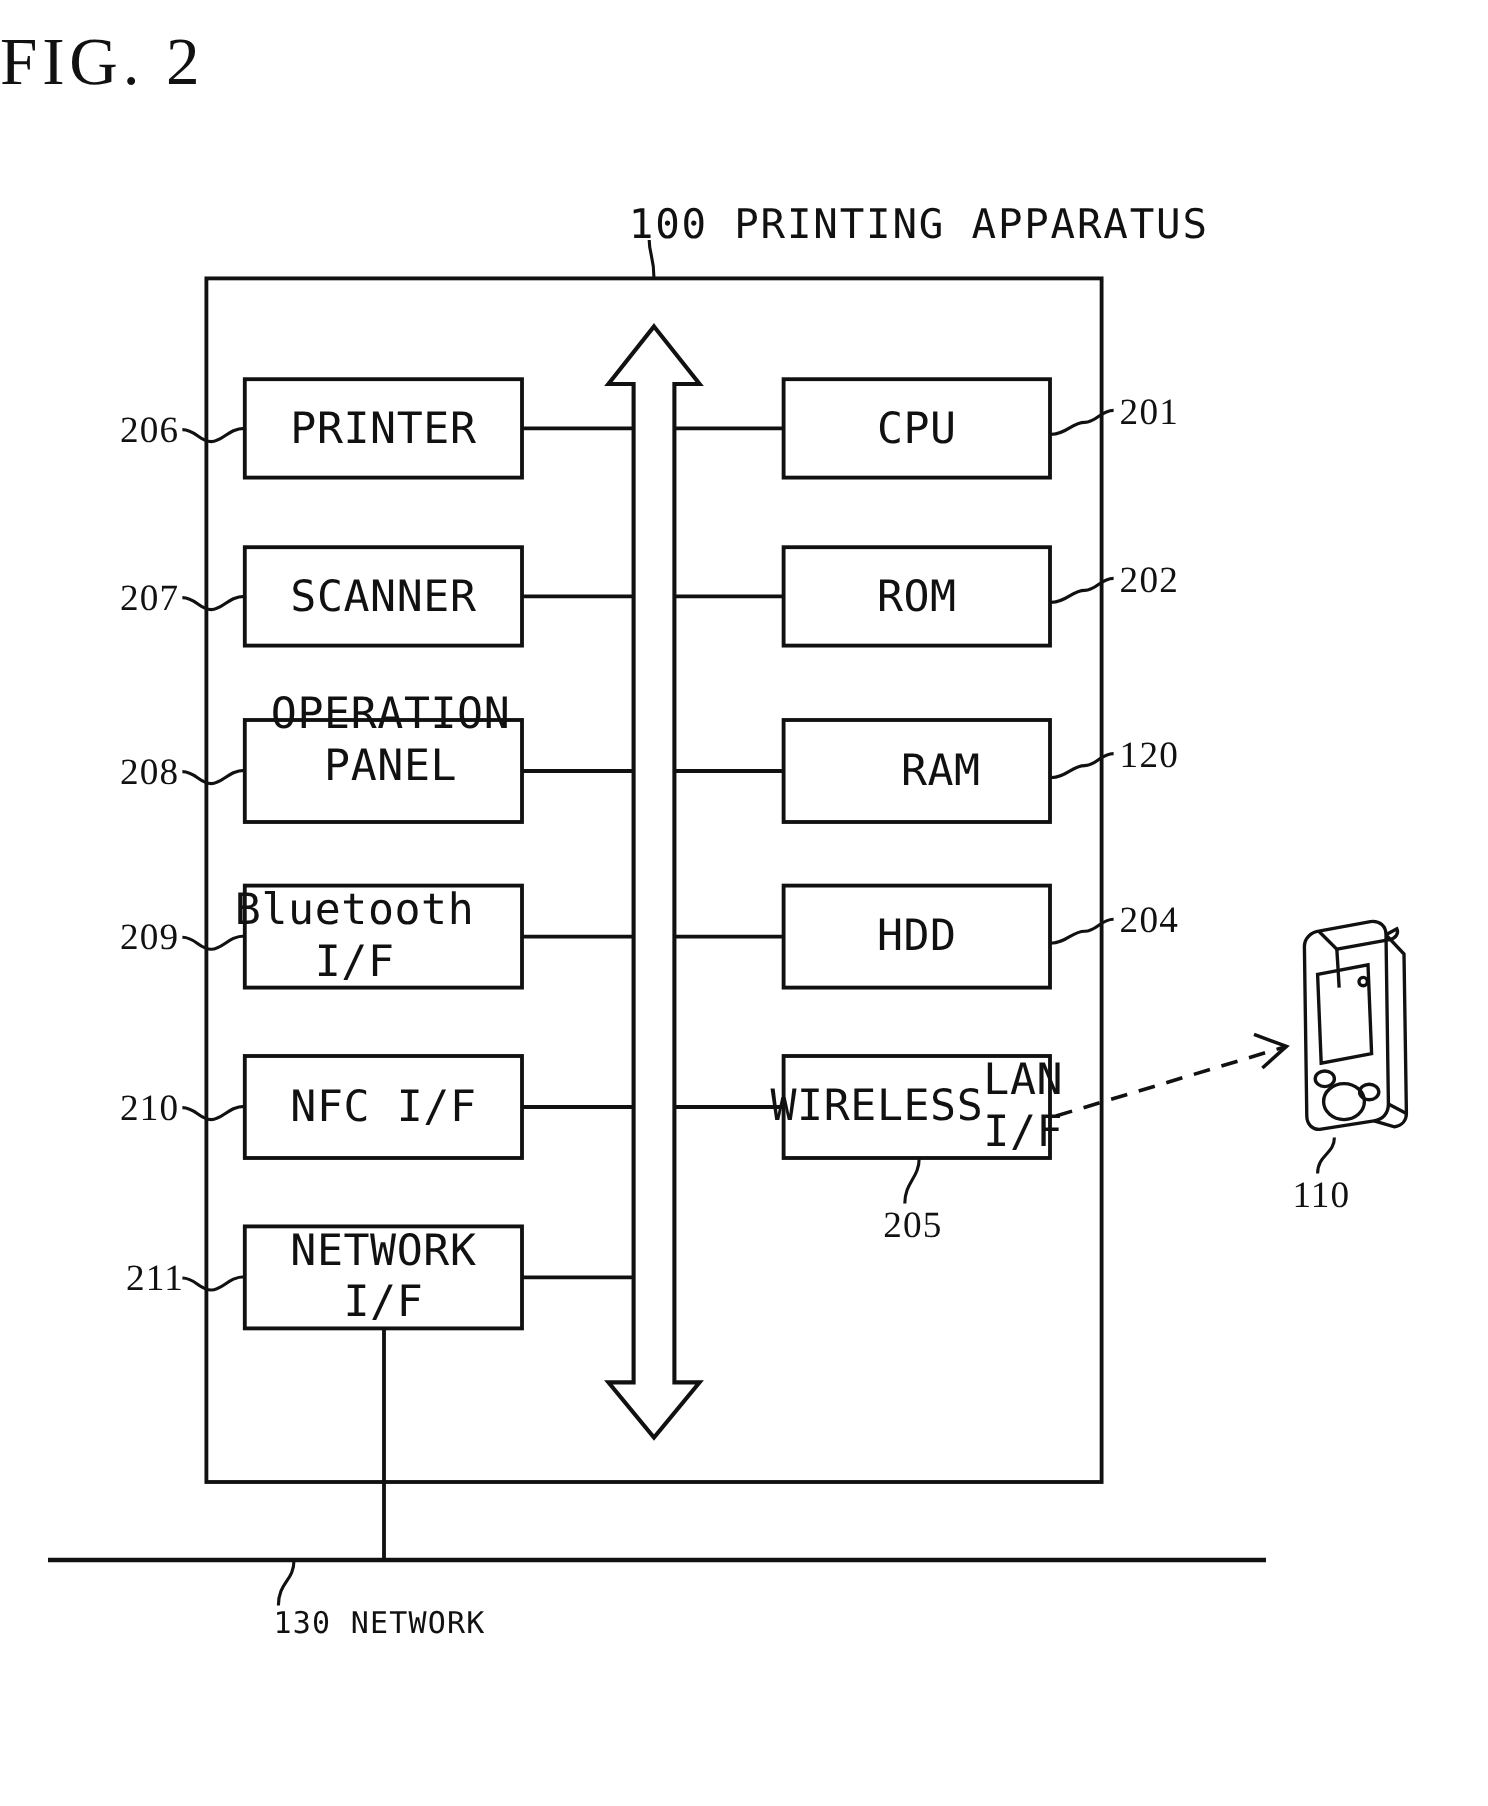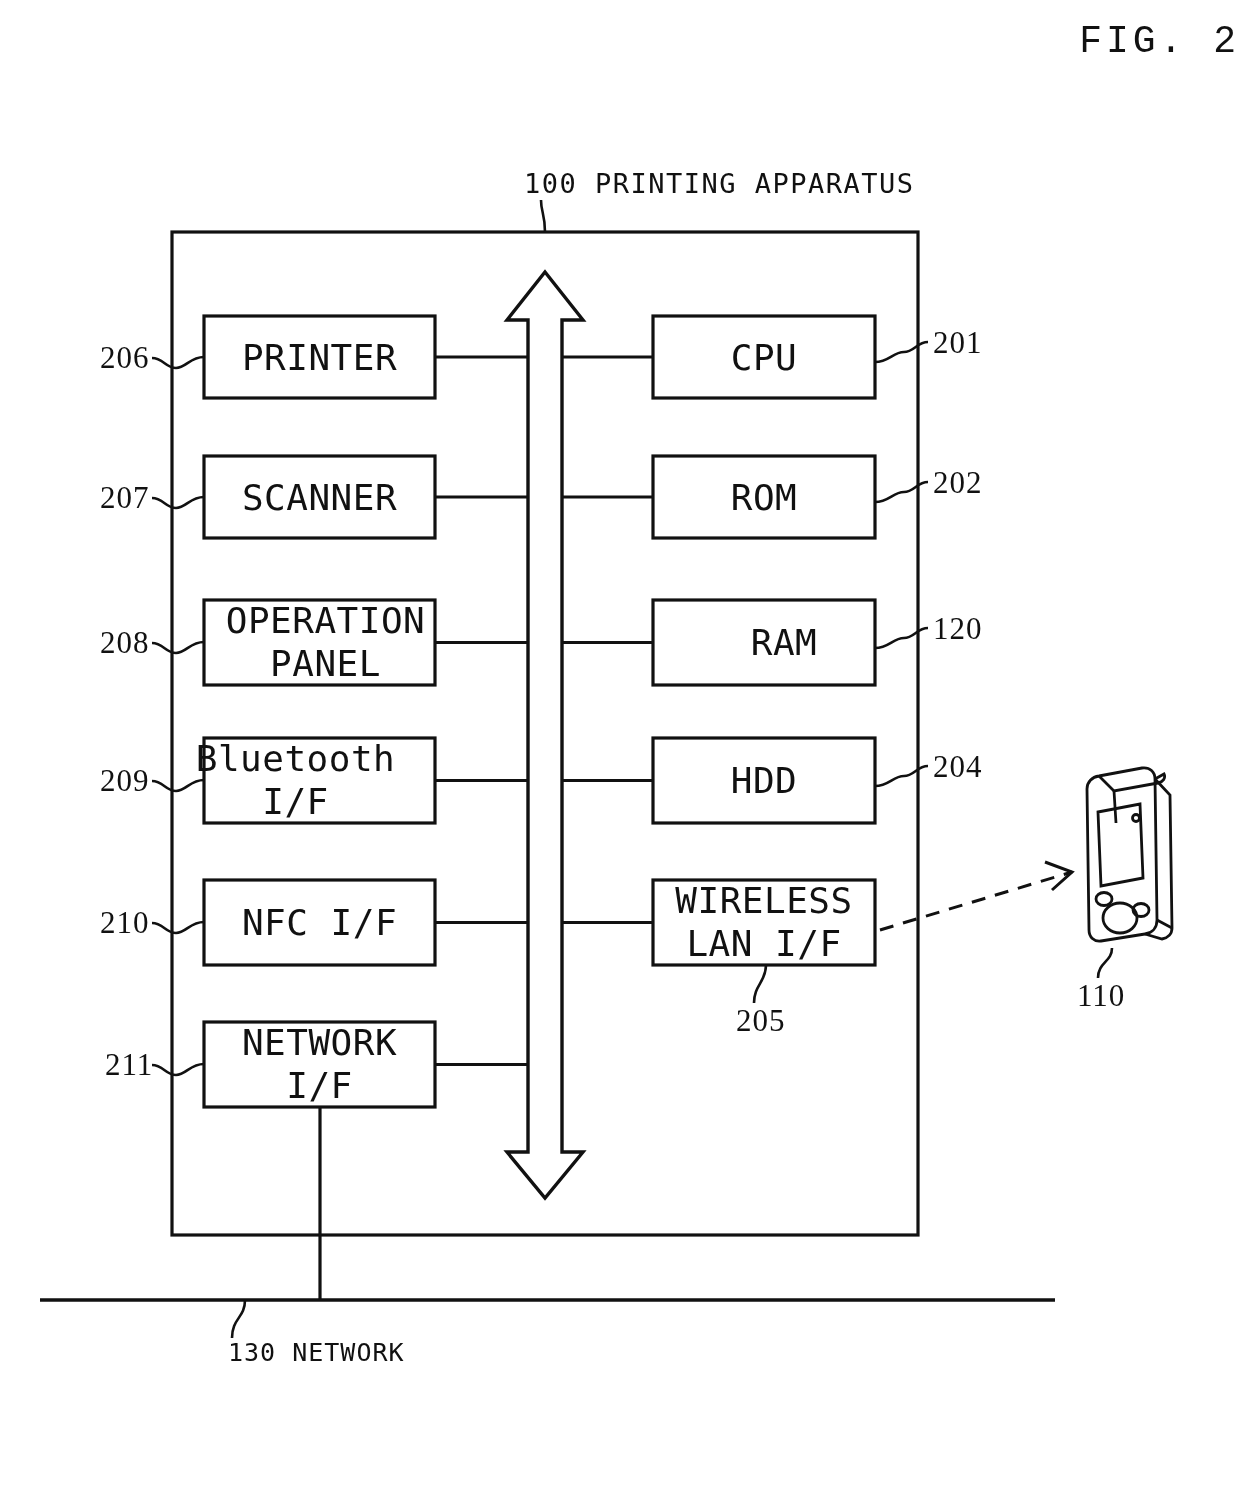--- a/index.html
+++ b/index.html
@@ -28,38 +28,38 @@
     width: 1240px;
     height: 1505px;
     display: block;
   }
 
   .fig-title {
     position: absolute;
     left: 0;
     top: 20px;
     width: 1240px;
-    text-align: right;
-    font-family: Liberation Mono, monospace;
-    font-size: 38px;
+    text-align: left;
+    font-family: Liberation Serif, serif;
+    font-size: 56px;
     letter-spacing: 4px;
     color: #111;
   }
 
   
   .t {
     position: absolute;
     font-family: "DejaVu Sans Mono", monospace;
     color: #111;
     white-space: pre;
     line-height: 1.16;
   }
 
   .apparatus-label {
-    font-size: 27px;
+    font-size: 34px;
     letter-spacing: 1.5px;
     left: 524px;
     top: 168px;
   }
   .network-label {
     font-size: 25px;
     letter-spacing: 1px;
     left: 228px;
     top: 1338px;
   }
@@ -209,21 +209,21 @@
   </svg>
 
   <div class="t apparatus-label">100 PRINTING APPARATUS</div>
 
   <div class="t network-label">130 NETWORK</div>
 
   <div class="box-label" style="left:204px; top:316px; width:231px; height:82px;">PRINTER</div>
 
   <div class="box-label" style="left:204px; top:456px; width:231px; height:82px;">SCANNER</div>
 
-  <div class="box-label two-line" style="left:204px; top:600px; width:243px; height:85px; flex-direction:column;">
+  <div class="box-label two-line" style="left:204px; top:575px; width:243px; height:85px; flex-direction:column;">
     <span>OPERATION</span>
     <span>PANEL</span>
   </div>
 
   <div class="box-label two-line" style="left:204px; top:738px; width:183px; height:85px; flex-direction:column;">
     <span>Bluetooth</span>
     <span>I/F</span>
   </div>
 
   <div class="box-label" style="left:204px; top:880px; width:231px; height:85px;">NFC I/F</div>
@@ -234,21 +234,21 @@
   </div>
 
   <div class="box-label" style="left:653px; top:316px; width:222px; height:82px;">CPU</div>
 
   <div class="box-label" style="left:653px; top:456px; width:222px; height:82px;">ROM</div>
 
   <div class="box-label" style="left:653px; top:600px; width:262px; height:85px;">RAM</div>
 
   <div class="box-label" style="left:653px; top:738px; width:222px; height:85px;">HDD</div>
 
-  <div class="box-label two-line" style="left:653px; top:880px; width:222px; height:85px; flex-direction:column;">
+  <div class="box-label two-line" style="left:653px; top:880px; width:222px; height:85px; flex-direction:row;">
     <span>WIRELESS</span>
     <span>LAN I/F</span>
   </div>
 
   <div class="ref-num" style="left:100px; top:340px;">206</div>
   <div class="ref-num" style="left:100px; top:480px;">207</div>
   <div class="ref-num" style="left:100px; top:625px;">208</div>
   <div class="ref-num" style="left:100px; top:763px;">209</div>
   <div class="ref-num" style="left:100px; top:905px;">210</div>
   <div class="ref-num" style="left:105px; top:1047px;">211</div>

